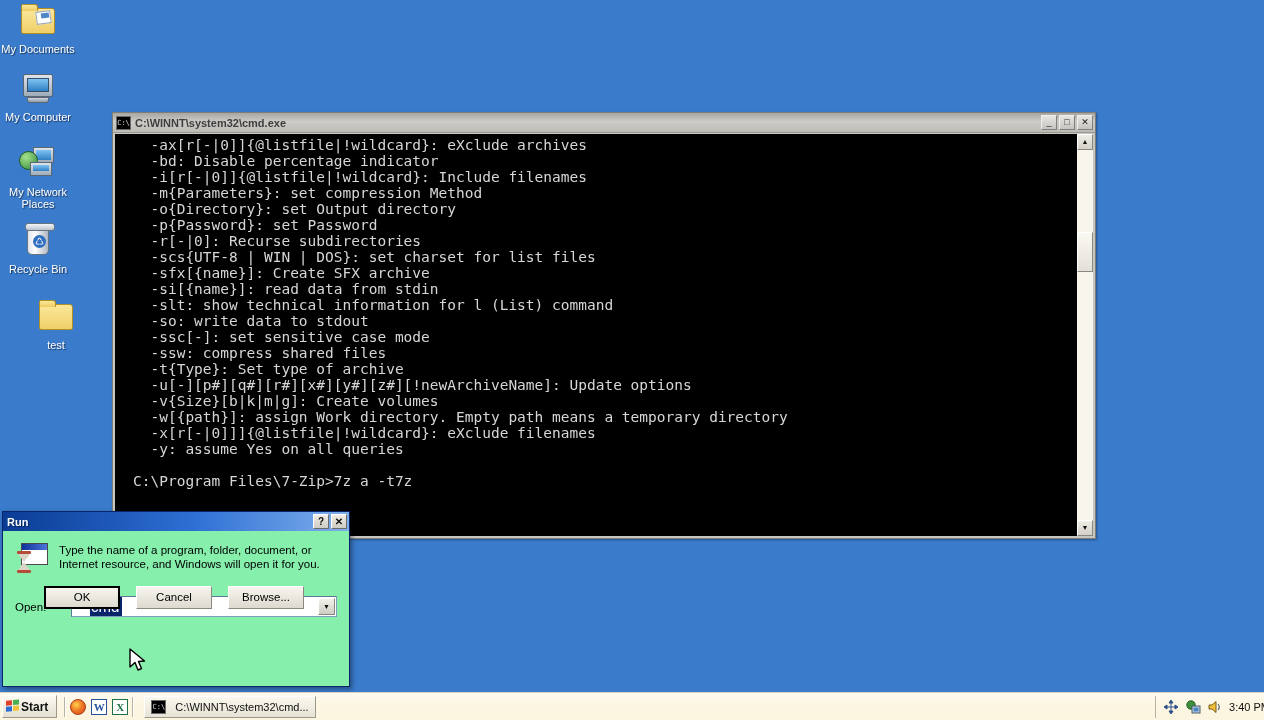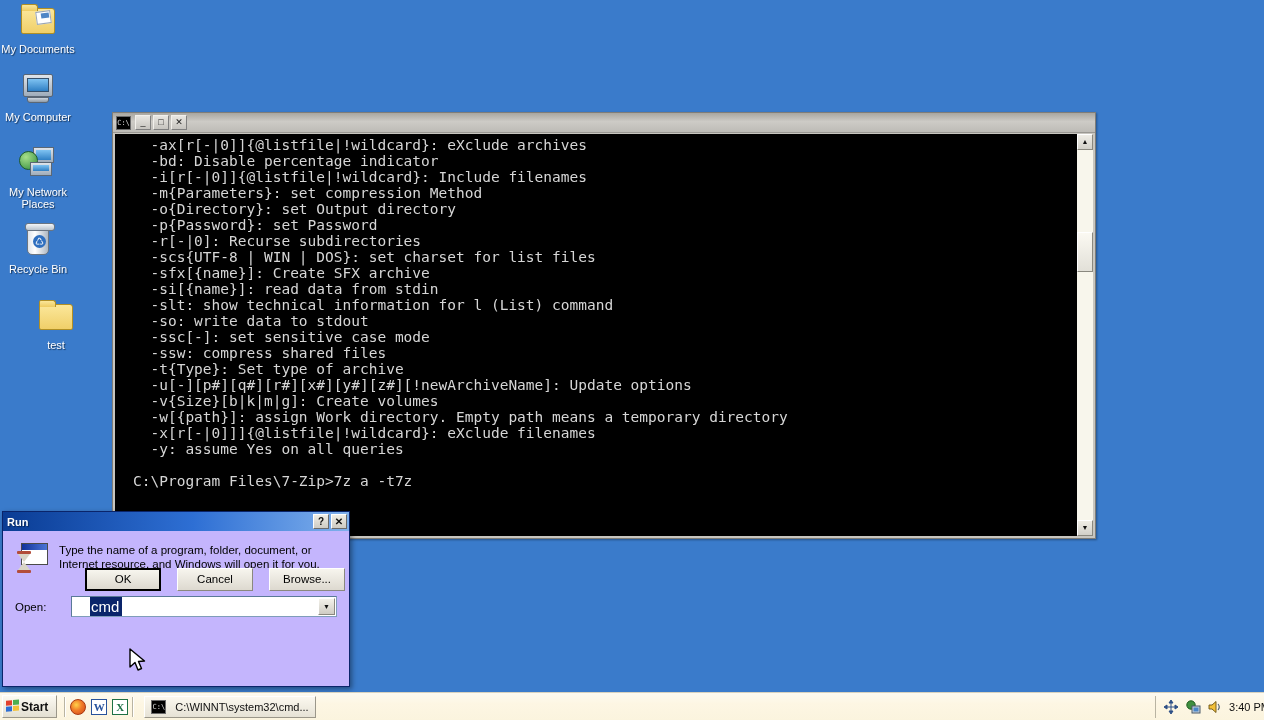--- a/index.html
+++ b/index.html
@@ -215,21 +215,21 @@
     background: linear-gradient(#fbf9f2, #e2e0d8);
     border: 1px solid #8a887f;
     border-top-color: #ffffff; border-left-color: #ffffff;
   }
 
   
   #run-dialog {
     position: absolute;
     left: 2px; top: 511px;
     width: 348px; height: 176px;
-    background: #c4b5fd;
+    background: #86efac;
     border: 1px solid #0a246a;
     box-shadow: 2px 2px 5px rgba(0,0,0,.4);
   }
   #run-titlebar {
     height: 19px;
     background: linear-gradient(90deg, #0a3c94 0%, #2e6fd4 55%, #7fb0ec 100%);
     display: flex; align-items: center;
     padding: 0 2px 0 4px;
   }
   #run-title-text {
@@ -306,22 +306,22 @@
   }
   #run-combo-arrow {
     position: absolute; right: 1px; top: 1px;
     width: 17px; height: 17px;
     background: linear-gradient(#f3f1ea, #cfccc4);
     border: 1px solid #8a887f;
     border-top-color: #ffffff; border-left-color: #ffffff;
     font-size: 7px; line-height: 15px; text-align: center; color: #111;
   }
   #run-buttons {
-    position: absolute; left: 0; right: 0; bottom: 26px;
-    display: flex; justify-content: flex-end; gap: 16px;
+    position: absolute; left: 0; right: 0; bottom: 8px;
+    display: flex; justify-content: center; gap: 16px;
     padding-right: 4px;
   }
   .run-btn {
     width: 76px; height: 23px;
     background: linear-gradient(#f7f5ee, #ddd9cf);
     border: 1px solid #8a887f;
     border-top-color: #ffffff; border-left-color: #ffffff;
     font-size: 11.5px; color: #000;
     line-height: 21px; text-align: center;
   }
@@ -452,20 +452,21 @@
   <div class="desk-icon" style="left:18px; top:298px;">
     <div class="glyph">
       <div class="folder"></div>
     </div>
     <span class="cap">test</span>
   </div>
 
   <div id="console-window">
     <div id="console-titlebar">
       <div class="cmd-mini-icon">C:\</div>
+      <div id="console-title-text">C:\WINNT\system32\cmd.exe</div>
       <div class="win-btns">
         <div class="win-btn">_</div>
         <div class="win-btn">□</div>
         <div class="win-btn">✕</div>
       </div>
     </div>
 
     <div id="console-body">
       <div id="console-text"><span class="ln">  -ax[r[-|0]]{@listfile|!wildcard}: eXclude archives</span><span class="ln">  -bd: Disable percentage indicator</span><span class="ln">  -i[r[-|0]]{@listfile|!wildcard}: Include filenames</span><span class="ln">  -m{Parameters}: set compression Method</span><span class="ln">  -o{Directory}: set Output directory</span><span class="ln">  -p{Password}: set Password</span><span class="ln">  -r[-|0]: Recurse subdirectories</span><span class="ln">  -scs{UTF-8 | WIN | DOS}: set charset for list files</span><span class="ln">  -sfx[{name}]: Create SFX archive</span><span class="ln">  -si[{name}]: read data from stdin</span><span class="ln">  -slt: show technical information for l (List) command</span><span class="ln">  -so: write data to stdout</span><span class="ln">  -ssc[-]: set sensitive case mode</span><span class="ln">  -ssw: compress shared files</span><span class="ln">  -t{Type}: Set type of archive</span><span class="ln">  -u[-][p#][q#][r#][x#][y#][z#][!newArchiveName]: Update options</span><span class="ln">  -v{Size}[b|k|m|g]: Create volumes</span><span class="ln">  -w[{path}]: assign Work directory. Empty path means a temporary directory</span><span class="ln">  -x[r[-|0]]]{@listfile|!wildcard}: eXclude filenames</span><span class="ln">  -y: assume Yes on all queries</span><span class="ln"></span><span class="ln">C:\Program Files\7-Zip&gt;7z a -t7z</span></div>
       <div id="console-scrollbar">

